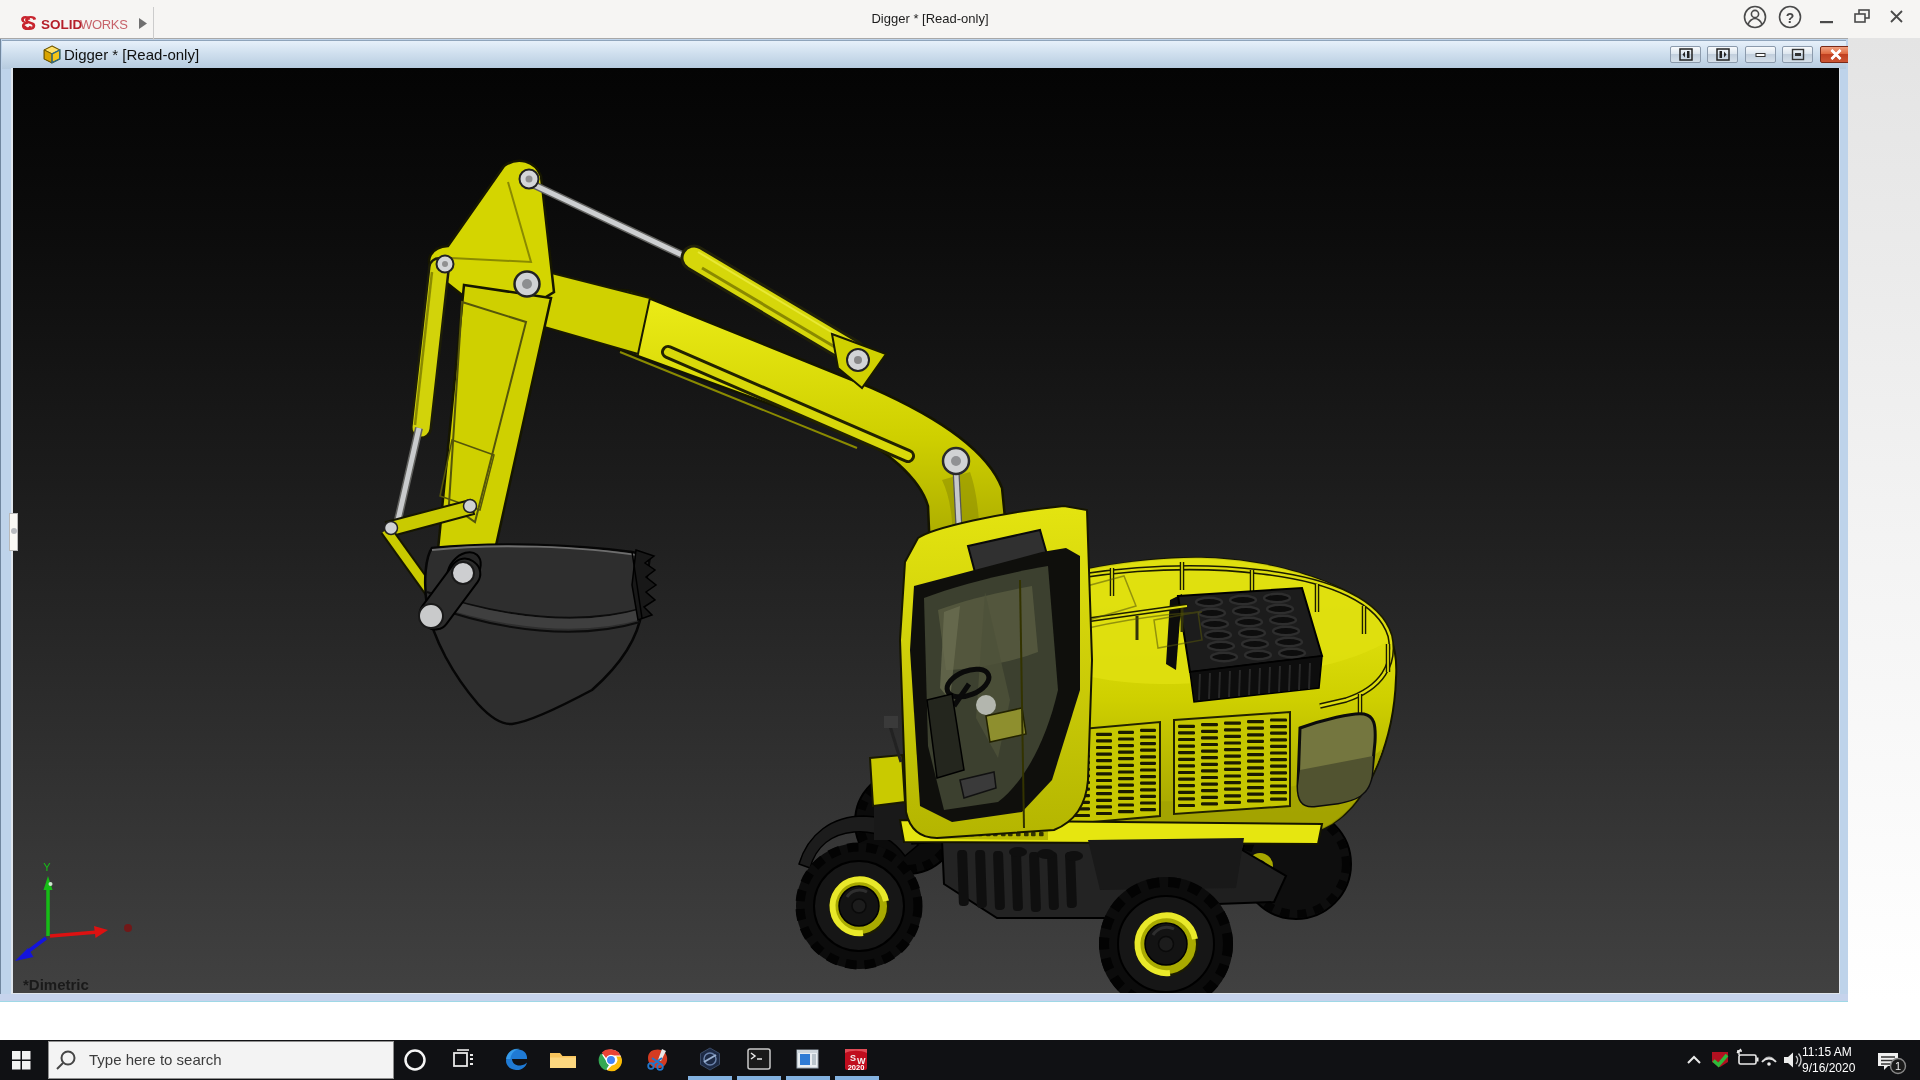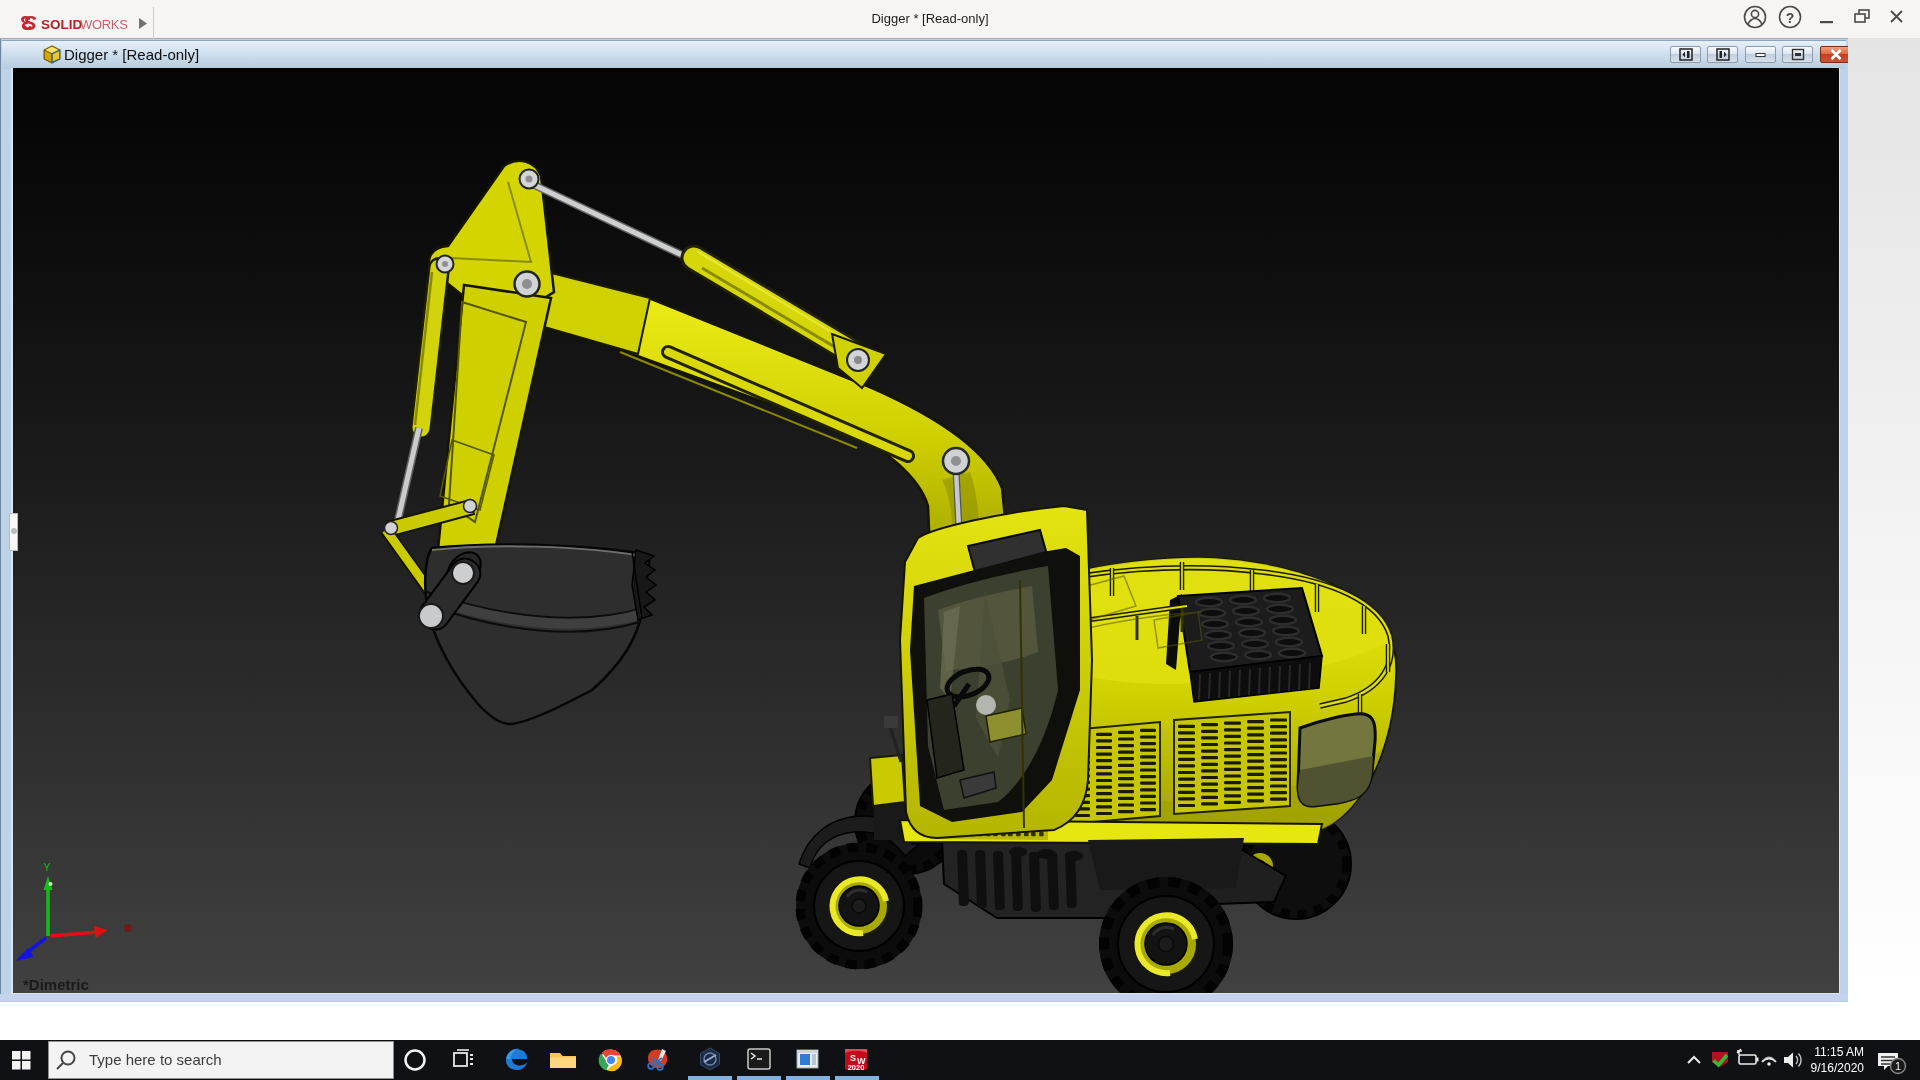--- a/index.html
+++ b/index.html
@@ -16,21 +16,21 @@
 .iwbx{background:linear-gradient(#f0a080,#e06a40 45%,#c04020 50%,#cc5533);border:1px solid #7a2a18;}
 #viewport{position:absolute;left:11px;top:68px;width:1826px;height:925px;background:linear-gradient(#040404,#0c0c0c 18%,#1c1c1c 45%,#2e2e2e 72%,#414141);border:1px solid #dfe5ec;border-width:0 1px 1px 2px;}
 #rightpanel{position:absolute;left:1848px;top:38px;width:72px;height:963px;background:linear-gradient(#e4e4e4,#f4f4f4 55%,#ffffff);}
 #botstrip{position:absolute;left:0;top:994px;width:1848px;height:7px;background:#c6d3ec;border-bottom:1px solid #9fd8e6;}
 #whitestrip{position:absolute;left:0;top:1002px;width:1920px;height:38px;background:#ffffff;}
 #lefttab{position:absolute;left:9px;top:513px;width:9px;height:38px;background:#faf9f5;border:1px solid #b9b9b9;box-sizing:border-box;}
 #lefttab:after{content:"";position:absolute;left:1px;top:14px;width:6px;height:6px;border-radius:50%;background:#b9bcc0;}
 #taskbar{position:absolute;left:0;top:1040px;width:1920px;height:40px;background:#101114;}
 #searchbox{position:absolute;left:48px;top:1041px;width:346px;height:38px;background:#f3f3f3;border:1px solid #8f8f8f;box-sizing:border-box;}
 #searchbox span{position:absolute;left:40px;top:9px;font-size:15px;color:#3c3c3c;}
-#clock{position:absolute;left:1802px;top:1044px;width:62px;text-align:right;color:#fff;font-size:12px;line-height:16px;}
+#clock{position:absolute;left:1802px;top:1044px;width:62px;text-align:left;color:#fff;font-size:12px;line-height:16px;}
 </style>
 </head>
 <body>
 <div id="appframe"></div>
 <div id="topbar"></div>
 <div id="swlogo"><svg width="170" height="38" viewBox="0 0 170 38">
 <g fill="#c8242e">
 <text x="4" y="24" font-size="20" font-weight="bold" font-style="italic" font-family="Liberation Sans,sans-serif" transform="scale(-1,1) translate(-26,0)">3</text>
 <text x="13" y="24" font-size="20" font-weight="bold" font-style="italic" font-family="Liberation Sans,sans-serif">S</text>
 </g>

